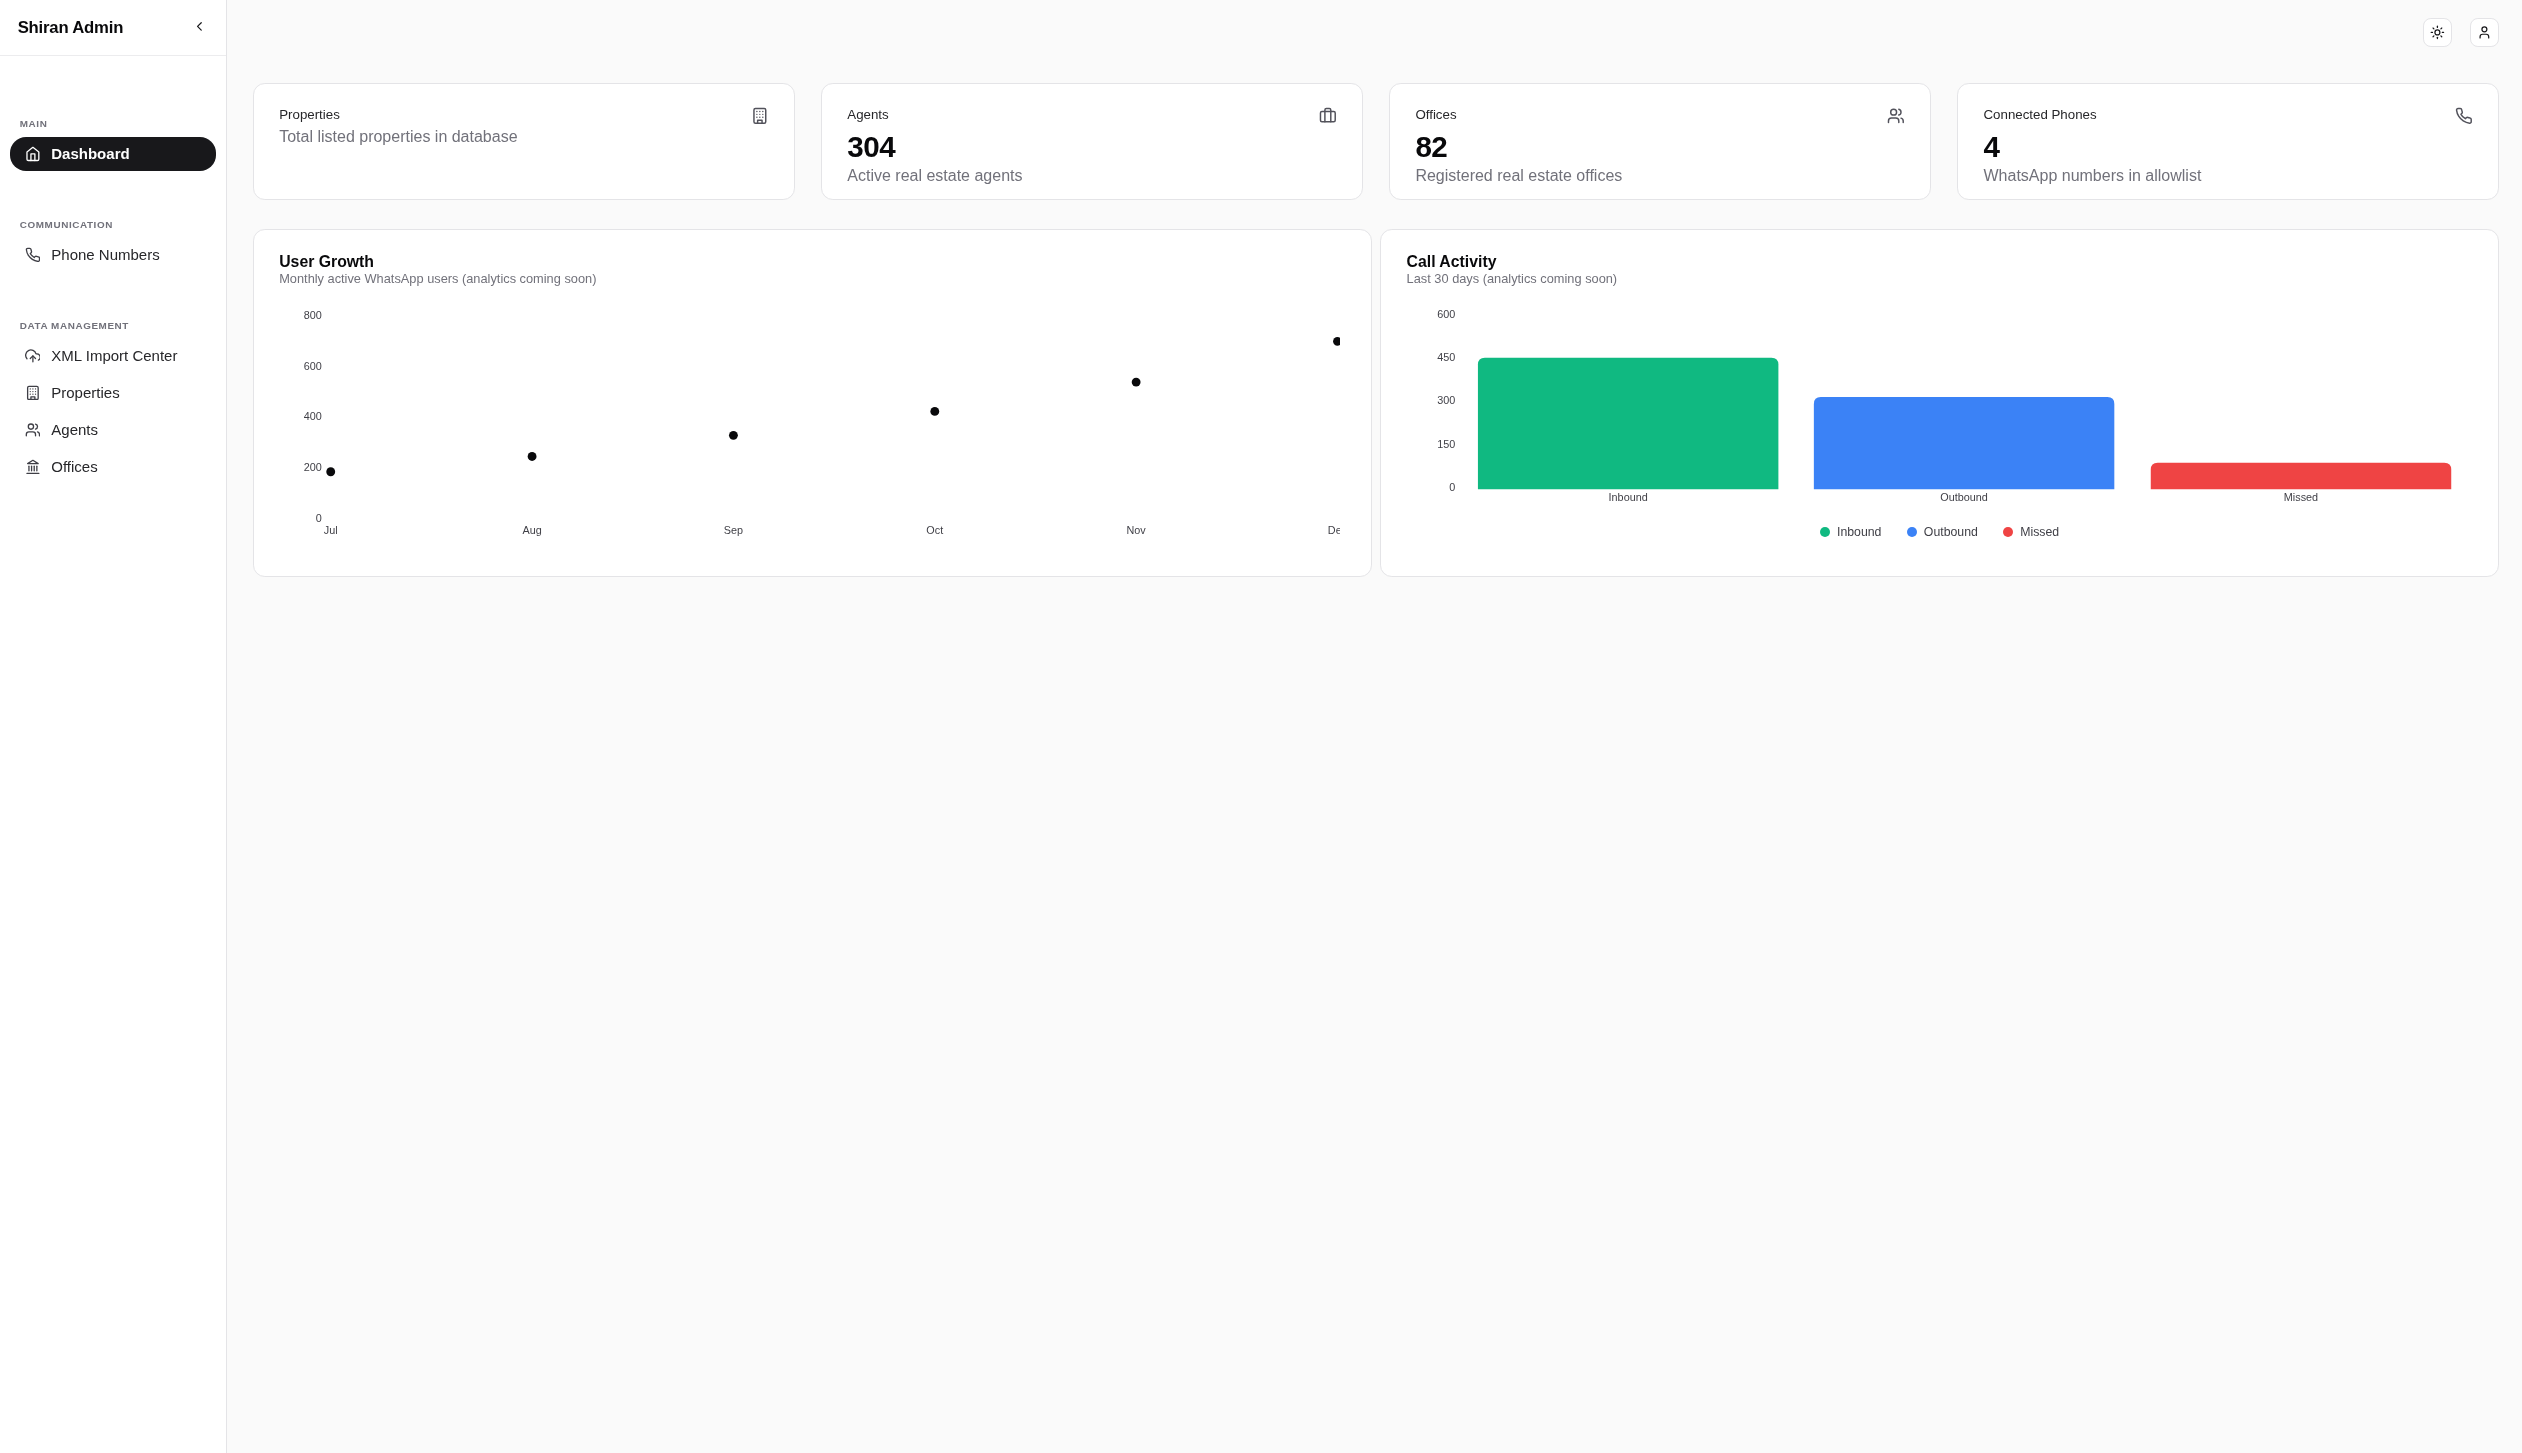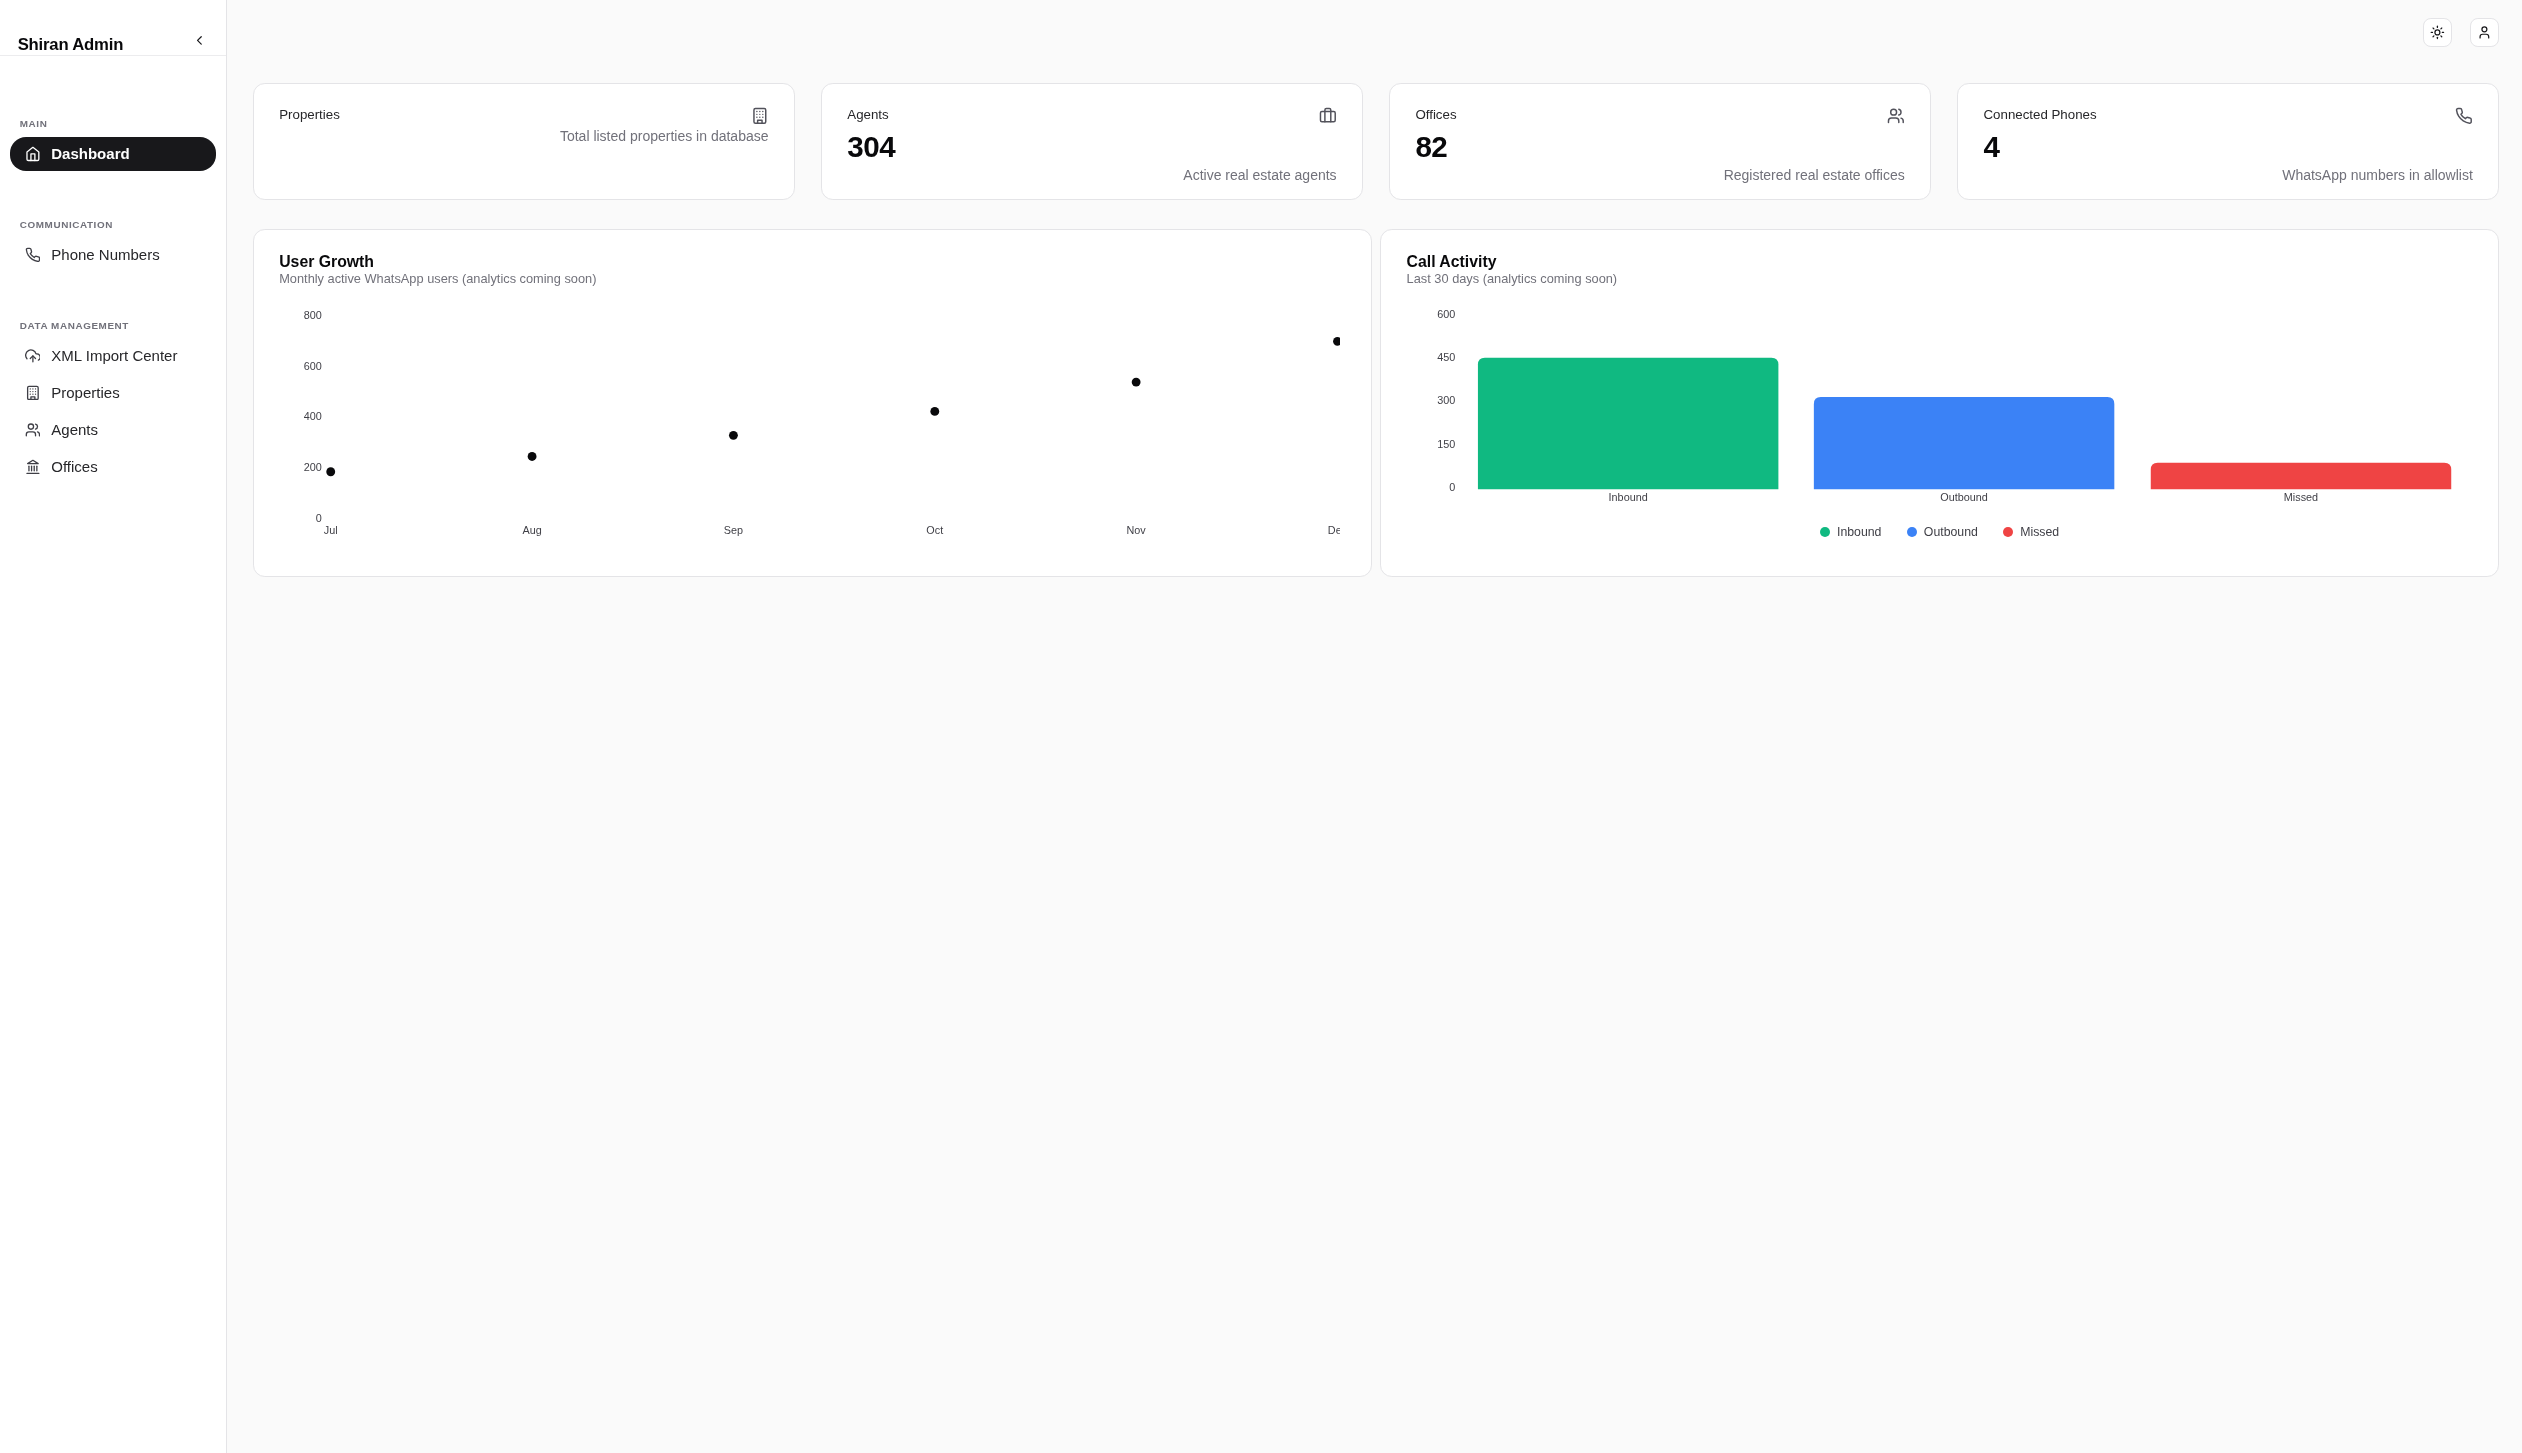--- a/index.html
+++ b/index.html
@@ -13,21 +13,21 @@
   }
   
   .sidebar {
     width:227px; min-width:227px; height:100%;
     background:#ffffff;
     border-right:1px solid #e4e4e7;
     display:flex; flex-direction:column;
   }
   .sidebar-header {
     height:56px;
-    display:flex; align-items:flex-end; justify-content:space-between;
+    display:flex; align-items:center; justify-content:space-between;
     padding:0 13.8px 0 17.7px;
     border-bottom:1px solid #ececee;
   }
   .sidebar-title { font-size:16.7px; font-weight:700; letter-spacing:-0.2px; }
   .collapse-btn {
     width:25.6px; height:25.6px; border:none; background:transparent;
     display:flex; align-items:center; justify-content:center;
     cursor:pointer; color:#18181b; border-radius:5.9px;
   }
   .sidebar-nav { padding:13.8px 9.9px; }
@@ -63,21 +63,21 @@
     display:grid; grid-template-columns:repeat(4,1fr); gap:25.6px;
   }
   .stat-card {
     background:#ffffff; border:1px solid #e4e4e7; border-radius:11.8px;
     padding:22.7px 25.6px 19.7px 25.6px; height:117px;
   }
   .stat-head { display:flex; align-items:flex-start; justify-content:space-between; }
   .stat-label { font-size:13.3px; font-weight:500; color:#27272a; }
   .stat-head .icon { color:#52525b; display:flex; }
   .stat-value { font-size:29.6px; font-weight:700; letter-spacing:-0.5px; margin-top:4.9px; color:#09090b; }
-  .stat-desc { font-size:14px; color:#71717a; margin-top:3px;text-align:right; }
+  .stat-desc { font-size:16px; color:#71717a; margin-top:3px; }
   
   .charts-grid {
     margin-top:28.6px;
     display:grid; grid-template-columns:repeat(2,1fr); gap:8px;
   }
   .chart-card {
     background:#ffffff; border:1px solid #e4e4e7; border-radius:11.8px;
     padding:23.6px 25.6px 19.7px 25.6px; height:348px;
   }
   .chart-title { font-size:15.8px; font-weight:700; color:#09090b; }

